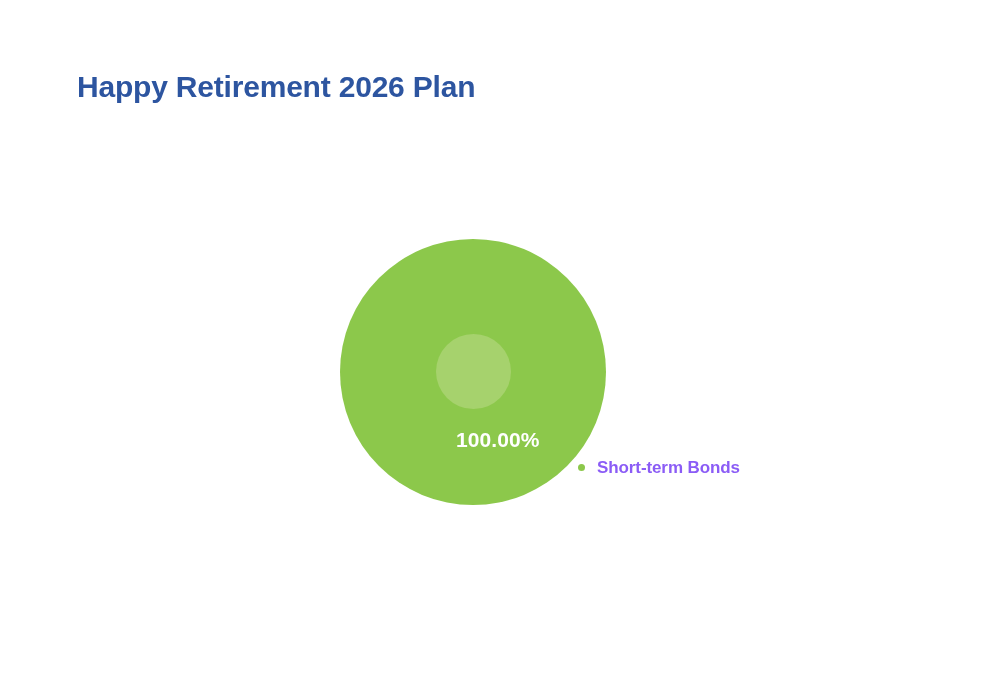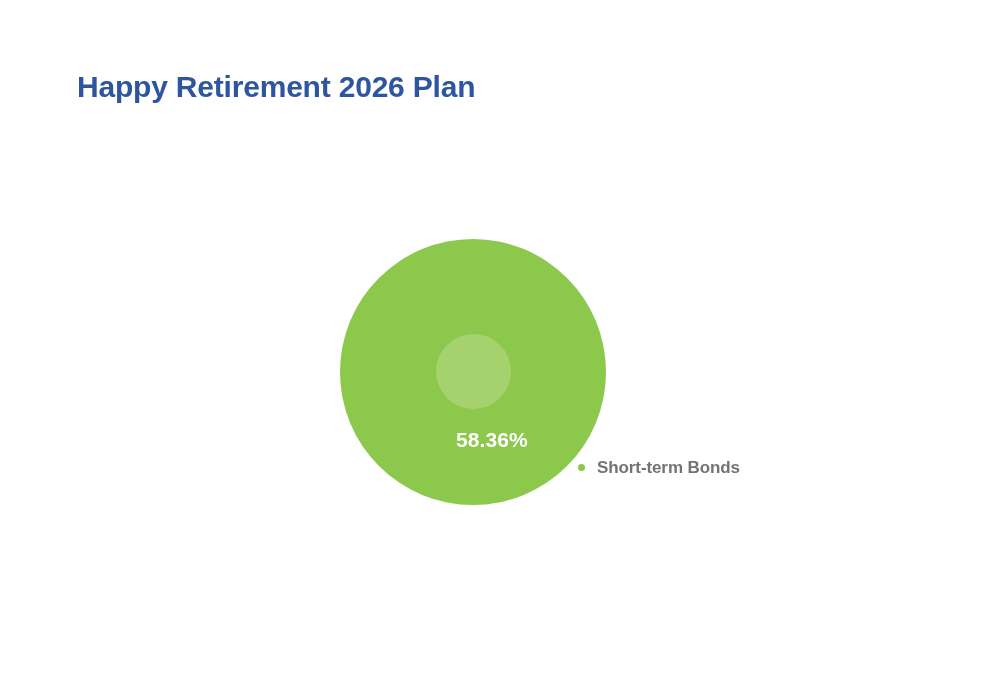--- a/index.html
+++ b/index.html
@@ -119,23 +119,23 @@
 
   <div id="chart-title" style="color: rgb(45, 85, 160); margin-top: 8px;">Happy Retirement 2026 Plan</div>
 
   <div id="plot-area">
 
     <div id="pie-group">
       <div class="pie-slice" style="background: rgb(140, 200, 75);"></div>
       <div class="pie-inner-highlight" style="background: rgb(166, 210, 109);"></div>
     </div>
 
-    <div id="data-label-0" style="color: rgb(255, 255, 255);">58.36%</div>
+    <div id="data-label-0" style="color: rgb(255, 255, 255);">100.00%</div>
 
     <div id="legend">
       <div class="legend-item">
         <span class="legend-marker" style="background: rgb(140, 200, 75);"></span>
-        <span class="legend-label" style="color: #737373;">Short-term Bonds</span>
+        <span class="legend-label" style="color: #8b5cf6;">Short-term Bonds</span>
       </div>
     </div>
 
   </div>
 </div>
 
 </body></html>

